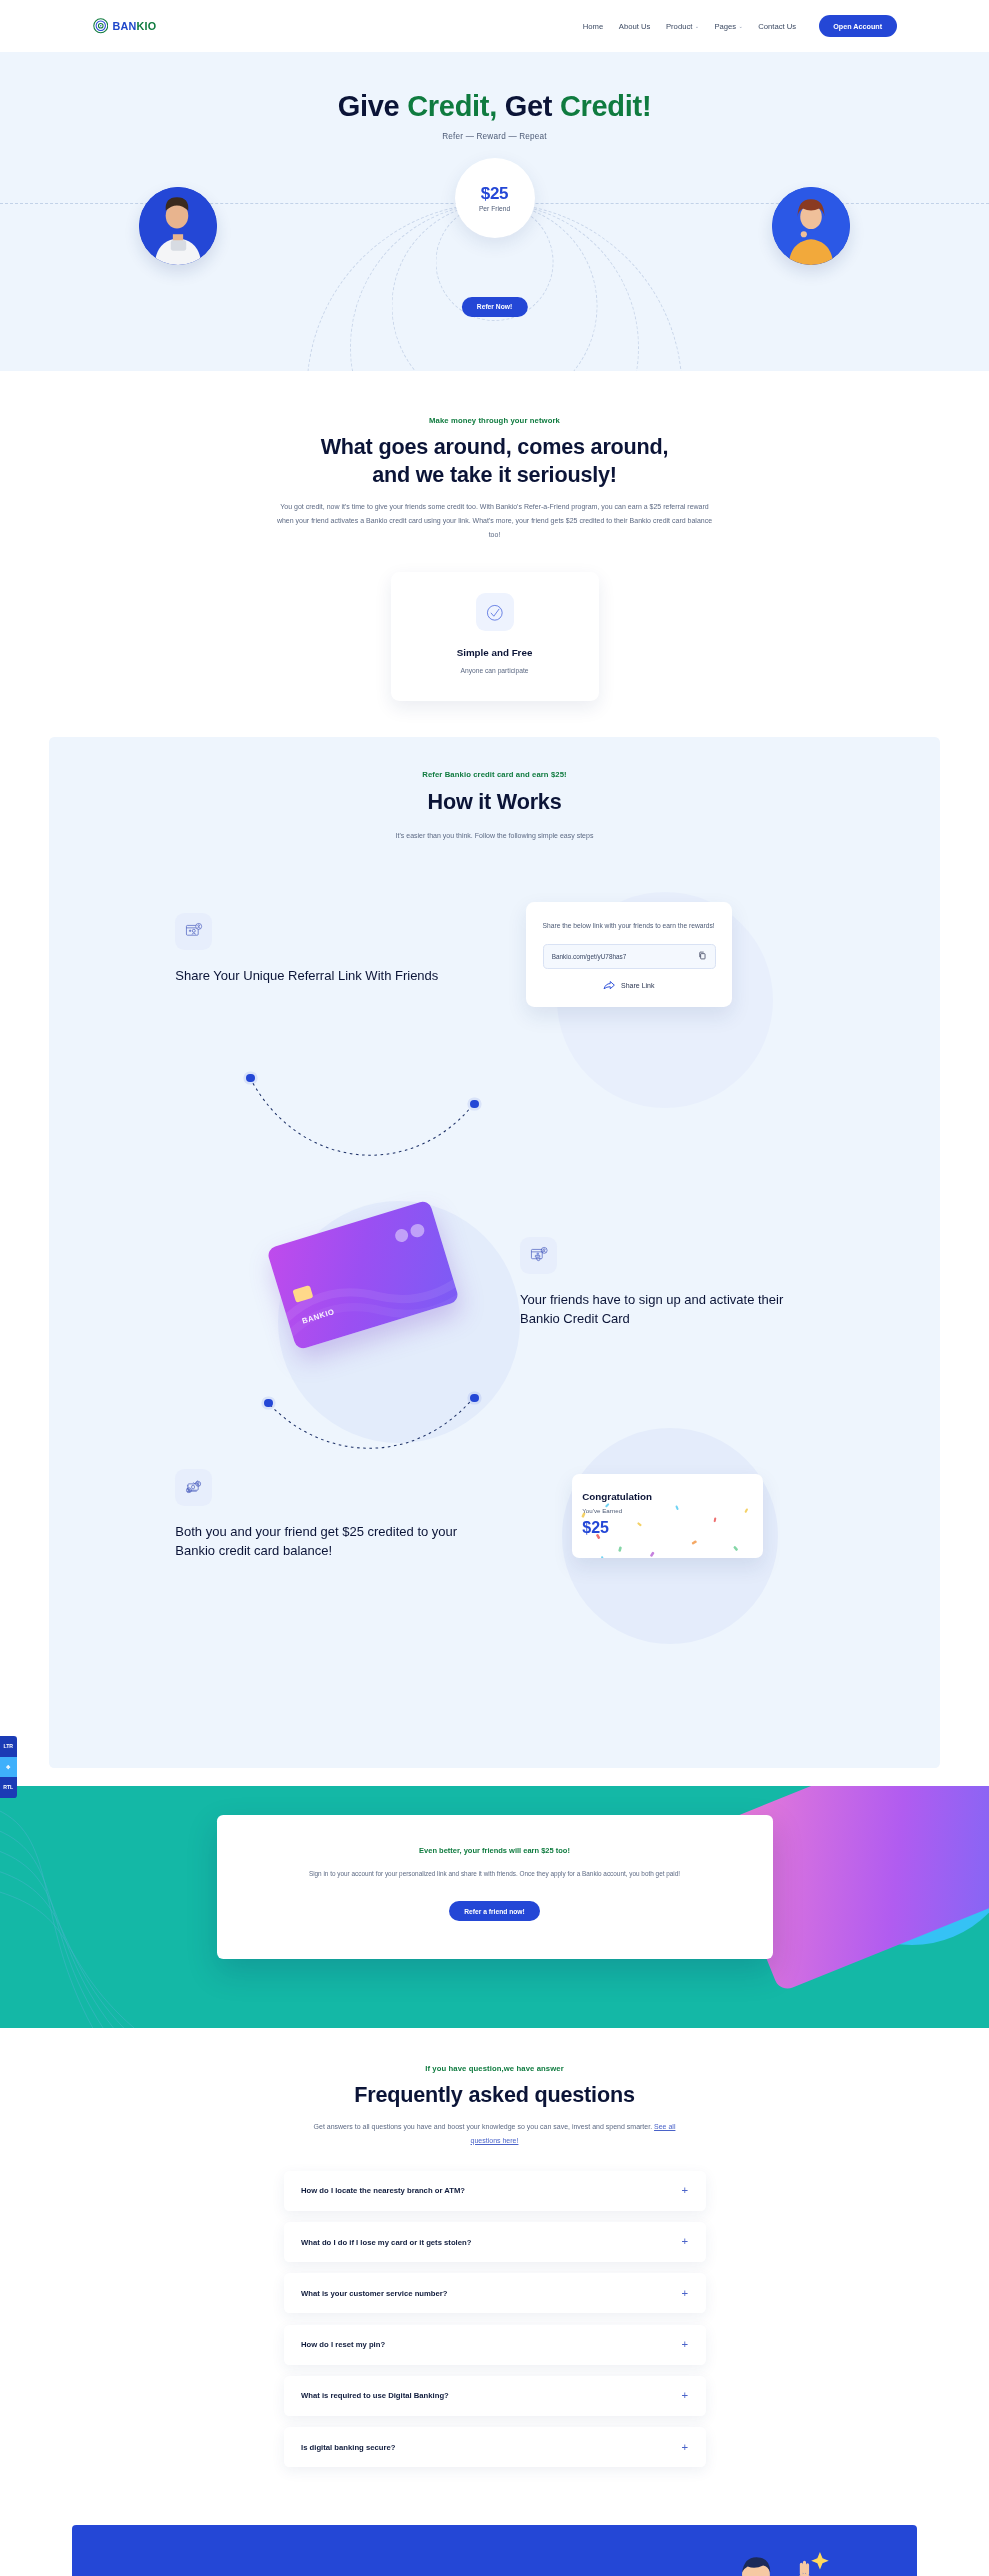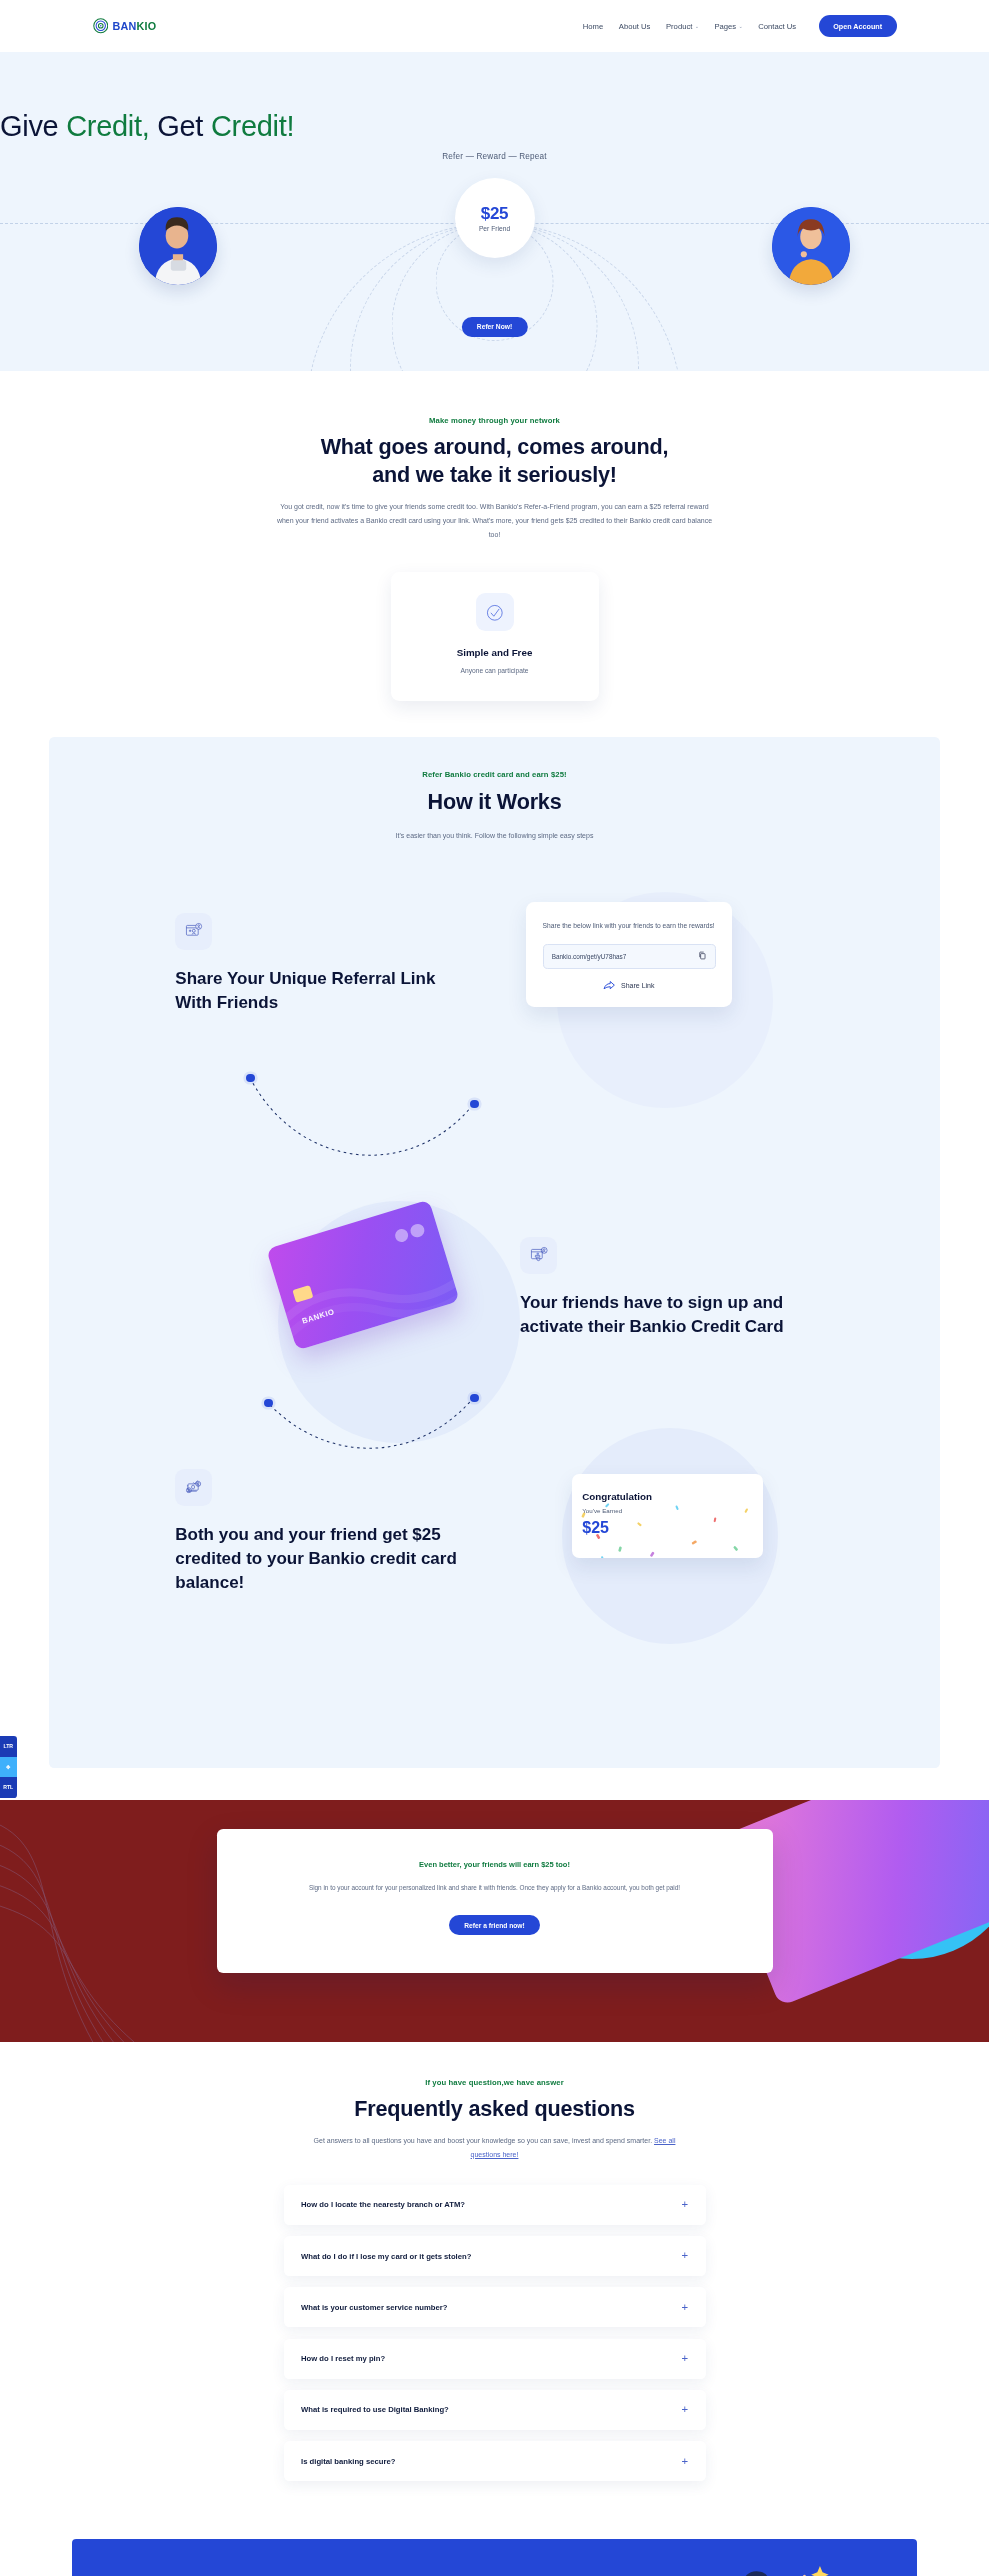--- a/index.html
+++ b/index.html
@@ -33,21 +33,21 @@
     background: #2447d6; color: #fff; border: 0; border-radius: 12.4px;
     padding: 6.7px 14.4px; font-size: 7.2px; font-weight: 600; cursor: pointer;
     font-family: inherit; white-space: nowrap; margin-left: 7.2px;
   }
 
   
   .hero { position: relative; background: #eef5fd; padding-top: 38px; height: 330px; overflow: hidden; }
   .hero-bottom-white {
     position: absolute; left: 0; right: 0; top: 319px; height: 155px; background: #fff;
   }
-  .hero h1 { font-size: 29px; line-height: 1.16; font-weight: 400; letter-spacing: -0.3px; margin-top: 20px; }
+  .hero h1 { text-align: center; font-size: 29px; line-height: 1.16; font-weight: 700; letter-spacing: -0.3px; }
   .hero h1 .green { color: #0f7b3f; }
   .hero h1 .dark { color: #0b1437; }
   .hero-sub { text-align: center; margin-top: 8.2px; font-size: 8.2px; color: #4d5b76; letter-spacing: 0.2px; }
 
   .hero-stage { position: relative; height: 216px; margin-top: 13.4px; }
   .radial-rings {
     position: absolute; left: 50%; top: 49px; transform: translateX(-50%);
     width: 567px; height: 268px; pointer-events: none;
   }
   .ring {
@@ -110,21 +110,21 @@
   .how-inner { width: 659px; margin: 0 auto; position: relative; }
   .how-steps { position: relative; margin-top: 39px; height: 840px; }
 
   .blob { position: absolute; border-radius: 50%; background: #e4ecfb; }
 
   .step-text { position: absolute; width: 289px; }
   .step-icon {
     width: 37px; height: 37px; border-radius: 9.3px; background: #e7eefc;
     display: flex; align-items: center; justify-content: center; margin-bottom: 17.5px;
   }
-  .step-text h3 { font-size: 17px; font-weight: 700; line-height: 1.42; }
+  .step-text h3 { font-size: 13px; font-weight: 400; line-height: 1.42; }
 
   .share-card {
     position: absolute; background: #fff; border-radius: 8.2px; padding: 17.5px 16.5px 15.5px;
     width: 206px; box-shadow: 0 8.2px 20.6px rgba(30,60,120,.10);
   }
   .share-card p { font-size: 6.7px; color: #4d5b76; line-height: 1.75; }
   .link-row {
     margin-top: 12.4px; border: 0.5px solid #d9e2f4; background: #f4f8fe; border-radius: 4.6px;
     height: 25px; display: flex; align-items: center; justify-content: space-between; padding: 0 8.2px;
   }
@@ -156,21 +156,21 @@
   .cc-dot { width: 13.4px; height: 13.4px; border-radius: 50%; background: rgba(255,255,255,.45); }
   .cc-wave { position: absolute; inset: 0; opacity: .25; }
 
   .dots-path { position: absolute; left: 0; top: 0; width: 100%; height: 100%; pointer-events: none; }
   .node {
     position: absolute; width: 8.8px; height: 8.8px; border-radius: 50%;
     background: #2447d6; box-shadow: 0 0 0 2.6px rgba(36,71,214,.10);
   }
 
   
-  .sec-invite { position: relative; background: #7f1d1d; height: 242px; overflow: hidden; margin-top: 32px; }
+  .sec-invite { position: relative; background: #14b8a6; height: 242px; overflow: hidden; margin-top: 18px; }
   .invite-card {
     position: relative; z-index: 3; width: 556px; margin: 0 auto; background: #fff;
     border-radius: 6.2px; padding: 31px 62px 38px; text-align: center; top: 29px;
     box-shadow: 0 12.4px 31px rgba(10,30,90,.18);
   }
   .invite-eyebrow { color: #0f7b3f; font-weight: 700; font-size: 7.5px; }
   .invite-card h2 { font-size: 20.6px; font-weight: 800; line-height: 1.3; margin-top: 11.3px; letter-spacing: -0.2px; }
   .invite-card p { font-size: 6.4px; color: #5d6a84; line-height: 2.0; margin-top: 13.4px; }
   .btn-refer-friend {
     margin-top: 20.6px; background: #2447d6; color: #fff; border: 0; border-radius: 11.3px;

